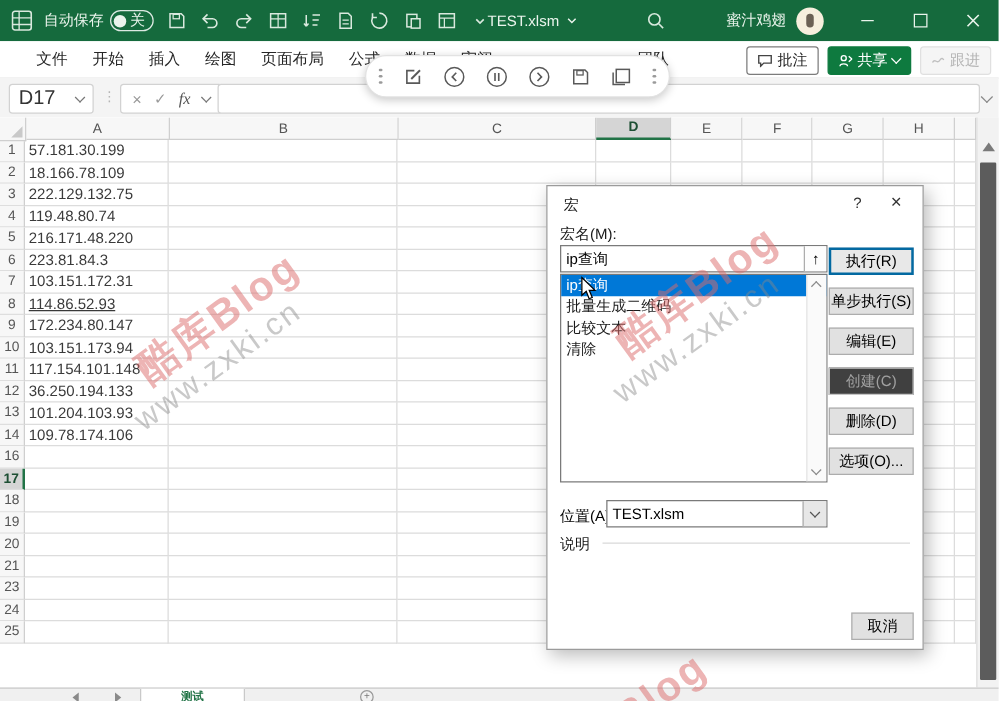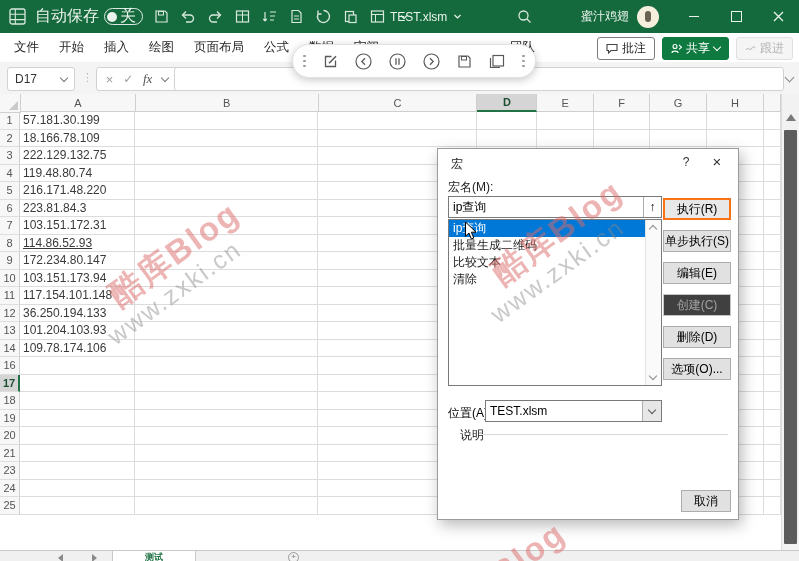--- a/index.html
+++ b/index.html
@@ -7,33 +7,33 @@
        font-family:"Liberation Sans","DejaVu Sans",sans-serif;-webkit-font-smoothing:antialiased}
   
   .titlebar{position:absolute;left:0;top:0;width:799px;height:33px;background:#156a3d;
             display:flex;align-items:center;color:#eaf4ec;font-size:12px}
   .tb-left{display:flex;align-items:center;gap:9px;padding-left:8px}
   .tb-ic{display:flex;align-items:center;justify-content:center;width:18px;height:18px;opacity:.92}
   .autosave{display:flex;align-items:center;gap:5px}
   .as-pill{display:flex;align-items:center;gap:3px;border:1px solid rgba(255,255,255,.85);
            border-radius:9px;height:15px;padding:0 6px 0 2px}
   .as-knob{width:10px;height:10px;border-radius:50%;background:#eaf4ec}
-  .as-txt{font-size:16px}
+  .as-txt{font-size:12px}
   .tb-file{position:absolute;left:390px;top:0;height:33px;display:flex;align-items:center;gap:6px;font-size:12px}
   .tb-right{position:absolute;right:0;top:0;height:33px;display:flex;align-items:center}
   .tb-user{display:flex;align-items:center;gap:8px;margin-right:14px;font-size:12px}
   .avatar{width:22px;height:22px;border-radius:50%;background:#f6efdd;display:flex;align-items:center;justify-content:center}
   .av-dot{width:6px;height:11px;border-radius:3px;background:#6b6154}
   .winbtn{width:42px;height:33px;display:flex;align-items:center;justify-content:center;color:#eaf4ec}
   .max-sq{width:9px;height:9px;border:1.2px solid #eaf4ec}
   .min-ln{width:10px;height:0;border-top:1.4px solid #eaf4ec}
   
   .ribbonrow{position:absolute;left:0;top:33px;width:799px;height:29px;background:#ffffff;
              border-bottom:1px solid #e3e3e3}
-  .rtabs{position:absolute;left:4px;top:0;height:29px;display:flex;align-items:center}
+  .rtabs{position:absolute;left:19px;top:0;height:29px;display:flex;align-items:center}
   .rtab{padding:0 10px;font-size:12.5px;color:#262626;height:29px;display:flex;align-items:center;white-space:nowrap}
   .rtab-team{position:absolute;left:500px;top:0}
   .rr-right{position:absolute;right:6px;top:4px;display:flex;gap:7px;align-items:center}
   .btn-comment{display:flex;align-items:center;gap:4px;height:21px;padding:0 8px;background:#fff;
                border:1px solid #7c7c7c;border-radius:3px;font-size:12px;color:#1f1f1f}
   .btn-share{display:flex;align-items:center;gap:4px;height:21px;padding:0 8px;background:#0e7a3f;
              border:1px solid #0e7a3f;border-radius:3px;font-size:12px;color:#fff}
   .btn-follow{display:flex;align-items:center;gap:4px;height:21px;padding:0 8px;background:#f5f5f5;
               border:1px solid #e0e0e0;border-radius:3px;font-size:12px;color:#b3b3b3}
   .sm-chev{width:5px;height:5px;border-right:1.3px solid currentColor;border-bottom:1.3px solid currentColor;
@@ -41,21 +41,21 @@
   
   .pill{position:absolute;left:292px;top:44px;width:222px;height:32px;background:#fff;border:1px solid #e2e2e2;
         border-radius:17px;box-shadow:0 2px 8px rgba(0,0,0,.22);display:flex;align-items:center;
         justify-content:space-between;padding:0 10px;z-index:30}
   .pill svg{display:block}
   .kebab{display:flex;flex-direction:column;gap:2.5px}
   .kebab i{width:2.6px;height:2.6px;border-radius:50%;background:#9a9a9a}
   
   .fxrow{position:absolute;left:0;top:62px;width:799px;height:32px;background:#f4f4f4;display:flex;align-items:center}
   .namebox{position:absolute;left:7px;top:5px;width:66px;height:22px;background:#fff;border:1px solid #d2d2d2;
-           border-radius:3px;display:flex;align-items:center;font-size:12px;color:#333}
+           border-radius:3px;display:flex;align-items:center;font-size:16px;color:#333}
   .namebox span.v{flex:1;padding-left:7px}
   .nb-chev{width:5px;height:5px;border-right:1.3px solid #777;border-bottom:1.3px solid #777;
            transform:rotate(45deg);margin-right:7px;margin-top:-2px}
   .fx-dots{position:absolute;left:82px;top:9px;color:#b5b5b5;font-size:11px;letter-spacing:0}
   .fxbtns{position:absolute;left:96px;top:5px;width:72px;height:22px;background:#fff;border:1px solid #d2d2d2;
           border-radius:3px;display:flex;align-items:center;justify-content:space-around;padding:0 4px}
   .fx-x{color:#9a9a9a;font-size:13px}
   .fx-check{color:#9a9a9a;font-size:12px}
   .fx-fx{font-family:"Liberation Serif","DejaVu Serif",serif;font-style:italic;font-size:13px;color:#555}
   .fxinput{position:absolute;left:174px;top:5px;width:602px;height:22px;background:#fff;border:1px solid #d2d2d2;
@@ -107,31 +107,31 @@
             box-sizing:border-box;background:#fff}
   .li{height:17px;display:flex;align-items:center;padding-left:4px;white-space:nowrap;color:#1a1a1a}
   .li.sel{background:#0078d7;color:#fff}
   .list-scroll{position:absolute;right:0;top:0;width:15px;height:165px;border-left:1px solid #e3e3e3;background:#fafafa}
   .ls-chev{position:absolute;left:4px;width:5px;height:5px;border-right:1.3px solid #8a8a8a;border-bottom:1.3px solid #8a8a8a}
   .ls-up{top:6px;transform:rotate(-135deg)}
   .ls-dn{bottom:6px;transform:rotate(45deg)}
   .dlg-btncol{position:absolute;left:225px;top:49px;width:68px}
   .dbtn{width:68px;height:22px;box-sizing:border-box;background:#e1e1e1;border:1px solid #adadad;
         display:flex;align-items:center;justify-content:center;font-size:12px;color:#000;margin-bottom:10px;white-space:nowrap}
-  .dbtn.default{border:2px solid #f97316;background:#e5f1fb0d;background:#e8e8e8}
+  .dbtn.default{border:2px solid #0369a1;background:#e5f1fb0d;background:#e8e8e8}
   .dbtn.disabled{color:#a0a0a0;border-color:#c5c5c5;background:#404040}
   .dlg-loclabel{position:absolute;left:10px;top:256px}
   .dlg-loc{position:absolute;left:47px;top:251px;width:177px;height:22px;border:1px solid #7a7a7a;box-sizing:border-box;
            background:#fff;display:flex;align-items:center}
   .dlg-loc .val{flex:1;padding-left:4px}
   .combo-dn{width:18px;height:20px;border-left:1px solid #adadad;background:#e7e7e7;display:flex;
             align-items:center;justify-content:center}
   .combo-dn i{width:5px;height:5px;border-right:1.3px solid #555;border-bottom:1.3px solid #555;
               transform:rotate(45deg);margin-top:-2px}
-  .dlg-desc{position:absolute;left:22px;top:278px;color:#1a1a1a}
+  .dlg-desc{position:absolute;left:10px;top:278px;color:#1a1a1a}
   .dlg-rule{position:absolute;left:44px;top:285px;width:246px;border-top:1px solid #d9d9d9}
   .dlg-cancel{position:absolute;left:243px;top:341px;width:50px;height:22px;box-sizing:border-box;background:#e1e1e1;
               border:1px solid #adadad;display:flex;align-items:center;justify-content:center;font-size:12px}
   
   .wm{position:absolute;z-index:60;transform:rotate(-36deg);transform-origin:0 0;pointer-events:none;line-height:1.05}
   .wm .l1{display:block;font-size:33px;font-weight:bold;color:rgba(219,105,105,.5);letter-spacing:2px;margin-left:26px}
   .wm .l2{display:block;font-size:25px;color:rgba(135,135,135,.45);letter-spacing:2px}
   
   .cursor{position:absolute;left:464px;top:221px;z-index:70;pointer-events:none}
 </style>

